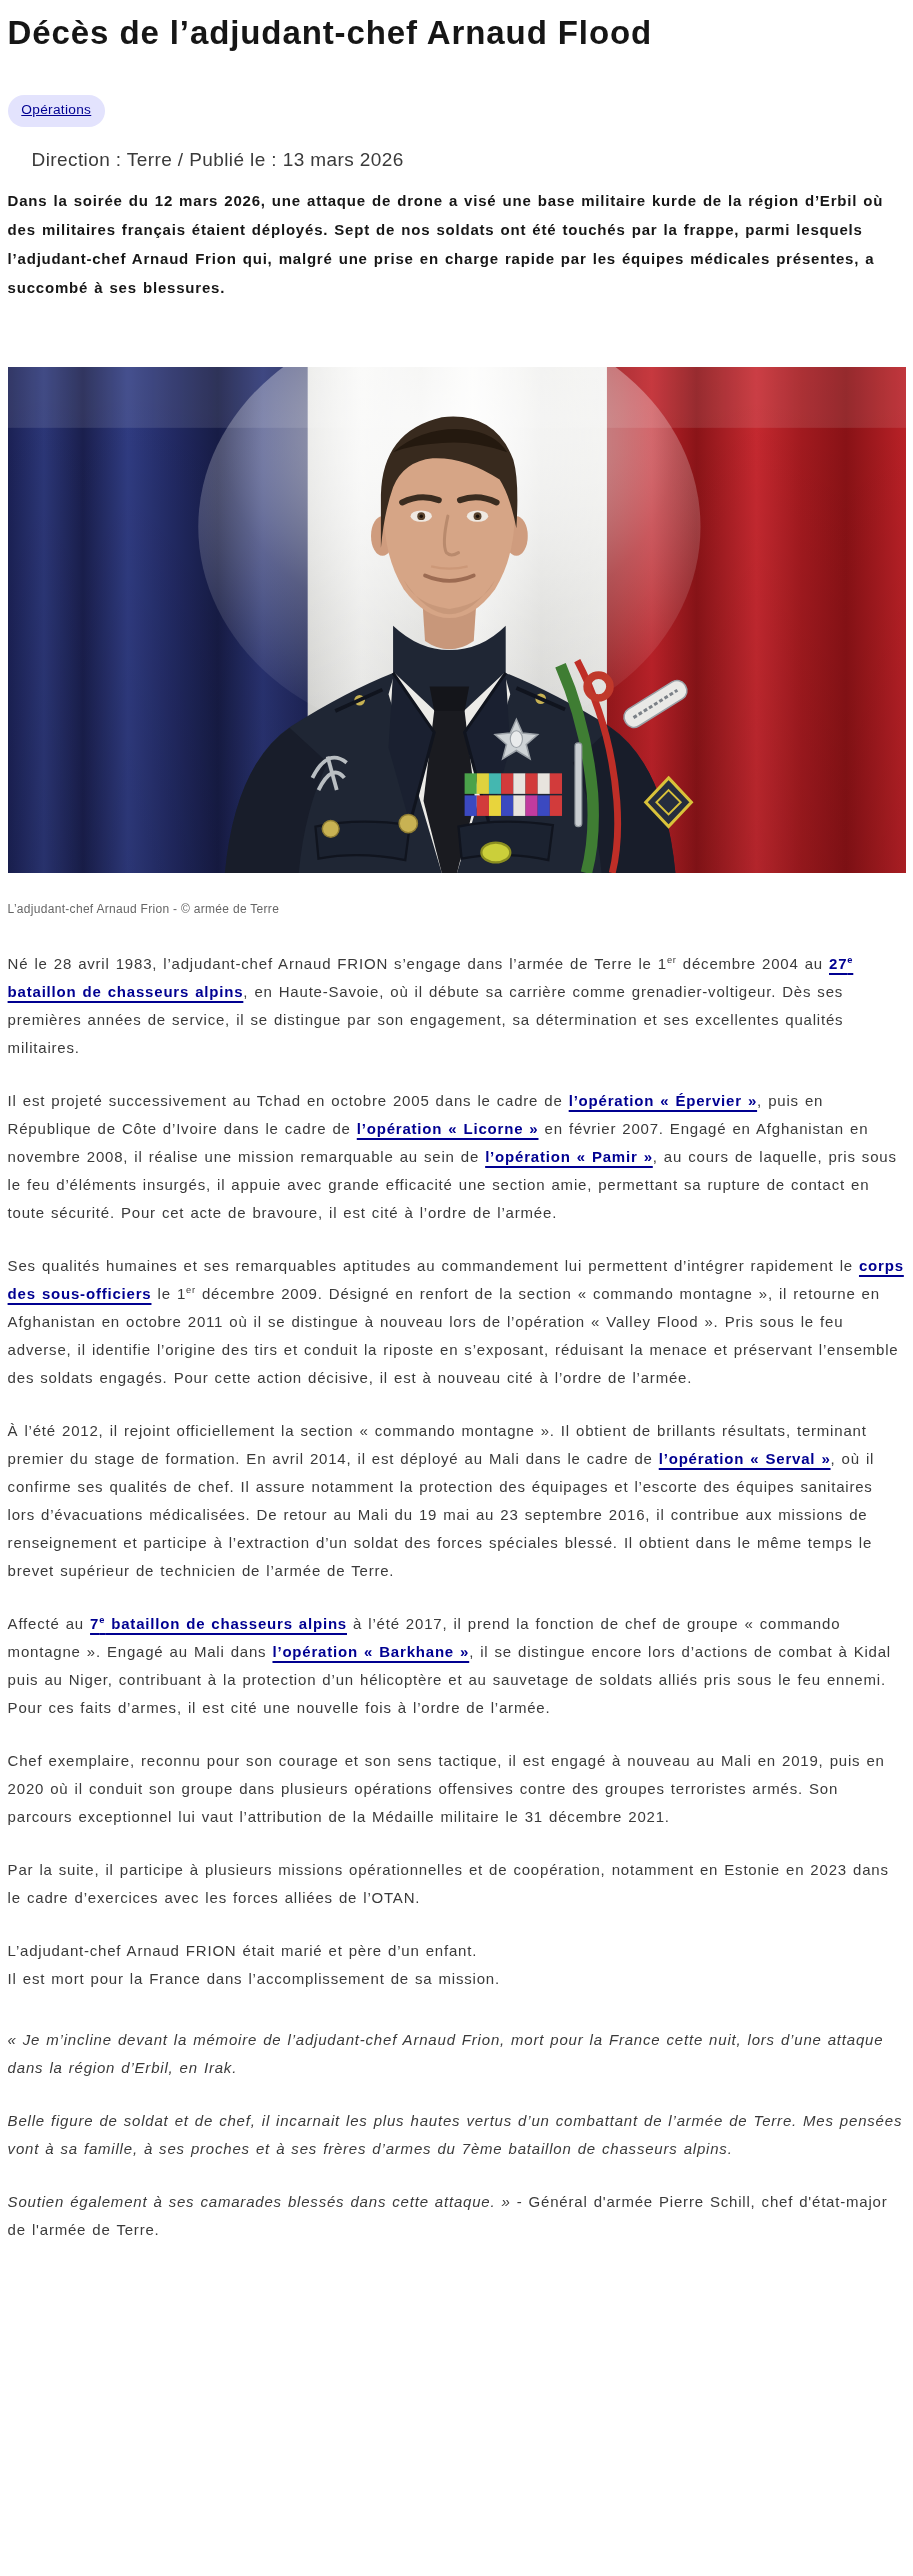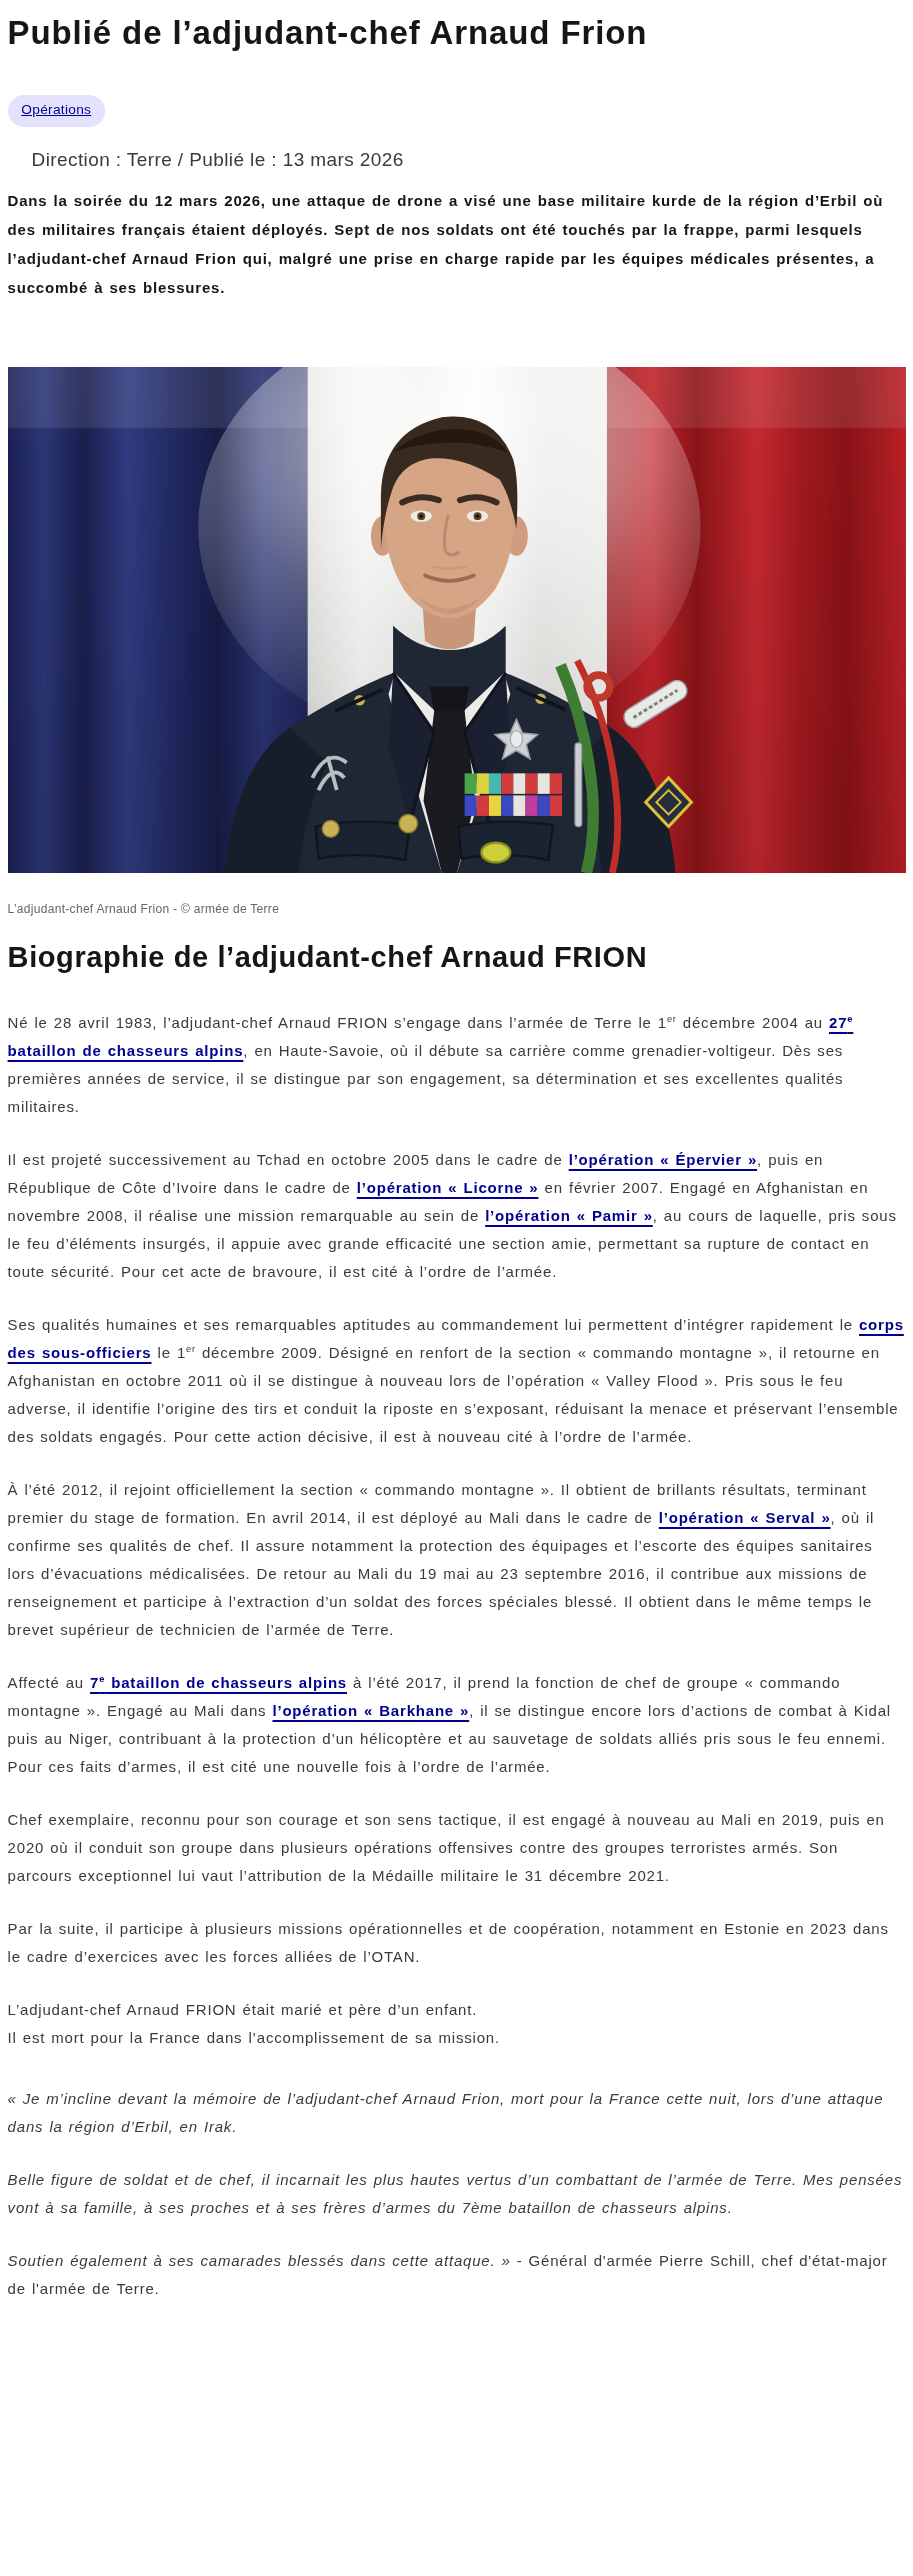--- a/index.html
+++ b/index.html
@@ -54,21 +54,21 @@
   .seg-bold{font-weight:700;color:#161616;}
   .seg-up{font-style:normal;}
   sup{font-size:0.62em;line-height:0;vertical-align:super;}
 </style>
 </head>
 <body>
 
 <main class="article">
 
   <h1 class="page-title">
-    <span>Publié de l’adjudant-chef Arnaud Frion</span>
+    <span>Décès de l’adjudant-chef Arnaud Flood</span>
   </h1>
 
   <a class="tag" href="#">Opérations</a>
 
   <div class="meta">Direction : Terre / Publié le : 13 mars 2026</div>
 
   <p class="intro">Dans la soirée du 12 mars 2026, une attaque de drone a visé une base militaire kurde de la région d’Erbil où des militaires français étaient déployés. Sept de nos soldats ont été touchés par la frappe, parmi lesquels l’adjudant-chef Arnaud Frion qui, malgré une prise en charge rapide par les équipes médicales présentes, a succombé à ses blessures.</p>
 
   <figure>
     <svg class="photo-svg" viewBox="0 0 1180 665" preserveAspectRatio="none" role="img">
@@ -214,21 +214,20 @@
           <line x1="818" y1="443" x2="886" y2="443" stroke="#7b8187" stroke-width="4" stroke-dasharray="5 3"></line>
         </g>
 
         <path d="M868,540 L898,572 L868,604 L838,572 Z" fill="#252d3e" stroke="#d9c23a" stroke-width="4"></path>
         <path d="M868,556 L884,572 L868,588 L852,572 Z" fill="none" stroke="#d9c23a" stroke-width="2.5"></path>
       </g>
     </svg>
     <figcaption class="caption">L’adjudant-chef Arnaud Frion - © armée de Terre</figcaption>
   </figure>
 
-  <h2 class="section-title">Biographie de l’adjudant-chef Arnaud FRION</h2>
 
   <section id="paragraphs">
       <p>Né le 28 avril 1983, l’adjudant-chef Arnaud FRION s’engage dans l’armée de Terre le 1<sup>er</sup> décembre 2004 au <a href="#" class="lnk">27<sup>e</sup> bataillon de chasseurs alpins</a>, en Haute-Savoie, où il débute sa carrière comme grenadier-voltigeur. Dès ses premières années de service, il se distingue par son engagement, sa détermination et ses excellentes qualités militaires.</p>
       <p>Il est projeté successivement au Tchad en octobre 2005 dans le cadre de <a href="#" class="lnk">l’opération « Épervier »</a>, puis en République de Côte d’Ivoire dans le cadre de <a href="#" class="lnk">l’opération « Licorne »</a> en février 2007. Engagé en Afghanistan en novembre 2008, il réalise une mission remarquable au sein de <a href="#" class="lnk">l’opération « Pamir »</a>, au cours de laquelle, pris sous le feu d’éléments insurgés, il appuie avec grande efficacité une section amie, permettant sa rupture de contact en toute sécurité. Pour cet acte de bravoure, il est cité à l’ordre de l’armée.</p>
       <p>Ses qualités humaines et ses remarquables aptitudes au commandement lui permettent d’intégrer rapidement le <a href="#" class="lnk">corps des sous-officiers</a> le 1<sup>er</sup> décembre 2009. Désigné en renfort de la section « commando montagne », il retourne en Afghanistan en octobre 2011 où il se distingue à nouveau lors de l’opération « Valley Flood ». Pris sous le feu adverse, il identifie l’origine des tirs et conduit la riposte en s’exposant, réduisant la menace et préservant l’ensemble des soldats engagés. Pour cette action décisive, il est à nouveau cité à l’ordre de l’armée.</p>
       <p>À l’été 2012, il rejoint officiellement la section « commando montagne ». Il obtient de brillants résultats, terminant premier du stage de formation. En avril 2014, il est déployé au Mali dans le cadre de <a href="#" class="lnk">l’opération « Serval »</a>, où il confirme ses qualités de chef. Il assure notamment la protection des équipages et l’escorte des équipes sanitaires lors d’évacuations médicalisées. De retour au Mali du 19 mai au 23 septembre 2016, il contribue aux missions de renseignement et participe à l’extraction d’un soldat des forces spéciales blessé. Il obtient dans le même temps le brevet supérieur de technicien de l’armée de Terre.</p>
       <p>Affecté au <a href="#" class="lnk">7<sup>e</sup> bataillon de chasseurs alpins</a> à l’été 2017, il prend la fonction de chef de groupe « commando montagne ». Engagé au Mali dans <a href="#" class="lnk">l’opération « Barkhane »</a>, il se distingue encore lors d’actions de combat à Kidal puis au Niger, contribuant à la protection d’un hélicoptère et au sauvetage de soldats alliés pris sous le feu ennemi. Pour ces faits d’armes, il est cité une nouvelle fois à l’ordre de l’armée.</p>
       <p>Chef exemplaire, reconnu pour son courage et son sens tactique, il est engagé à nouveau au Mali en 2019, puis en 2020 où il conduit son groupe dans plusieurs opérations offensives contre des groupes terroristes armés. Son parcours exceptionnel lui vaut l’attribution de la Médaille militaire le 31 décembre 2021.</p>
       <p>Par la suite, il participe à plusieurs missions opérationnelles et de coopération, notamment en Estonie en 2023 dans le cadre d’exercices avec les forces alliées de l’OTAN.</p>
       <p>L’adjudant-chef Arnaud FRION était marié et père d’un enfant.<br>Il est mort pour la France dans l’accomplissement de sa mission.</p>

